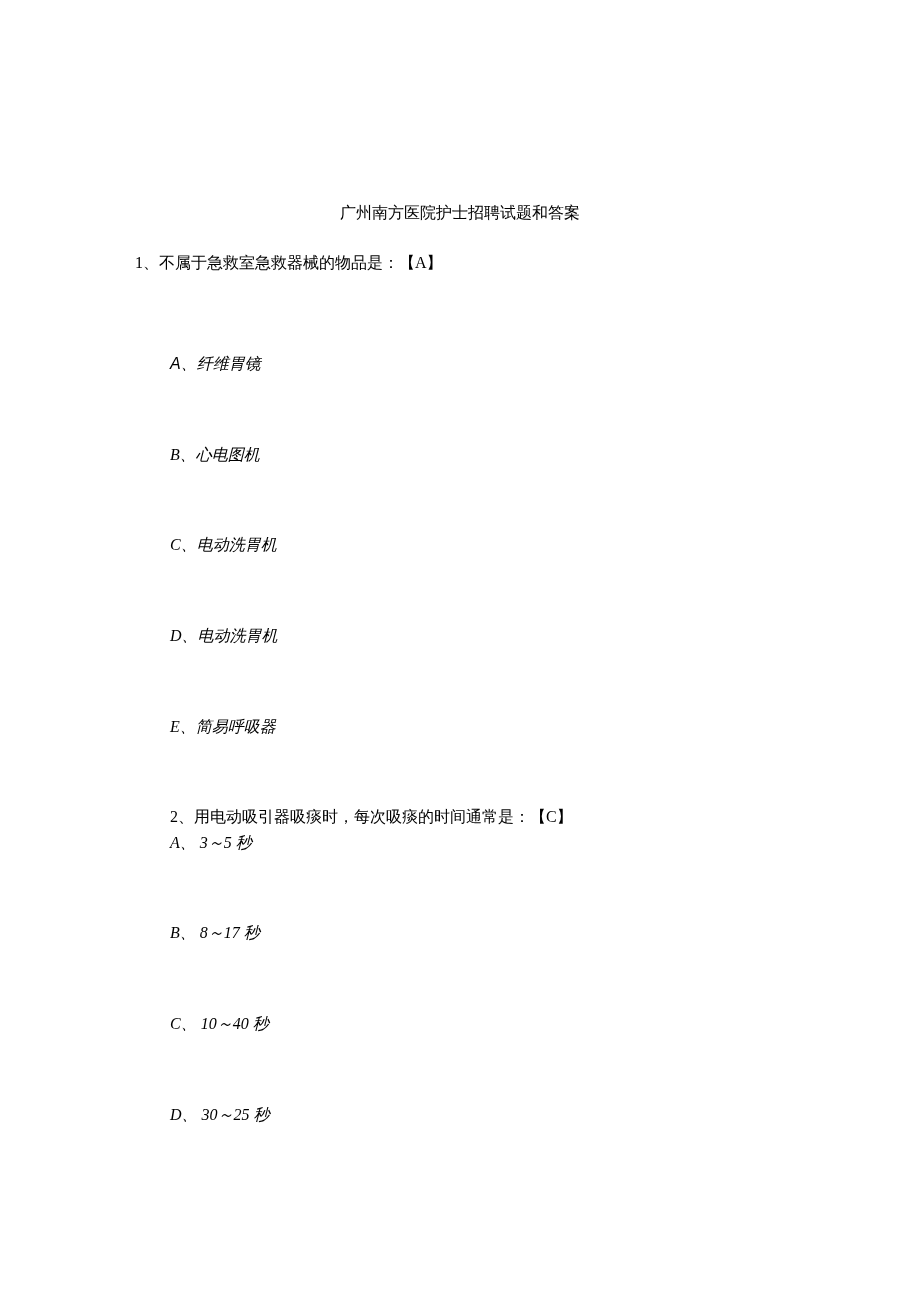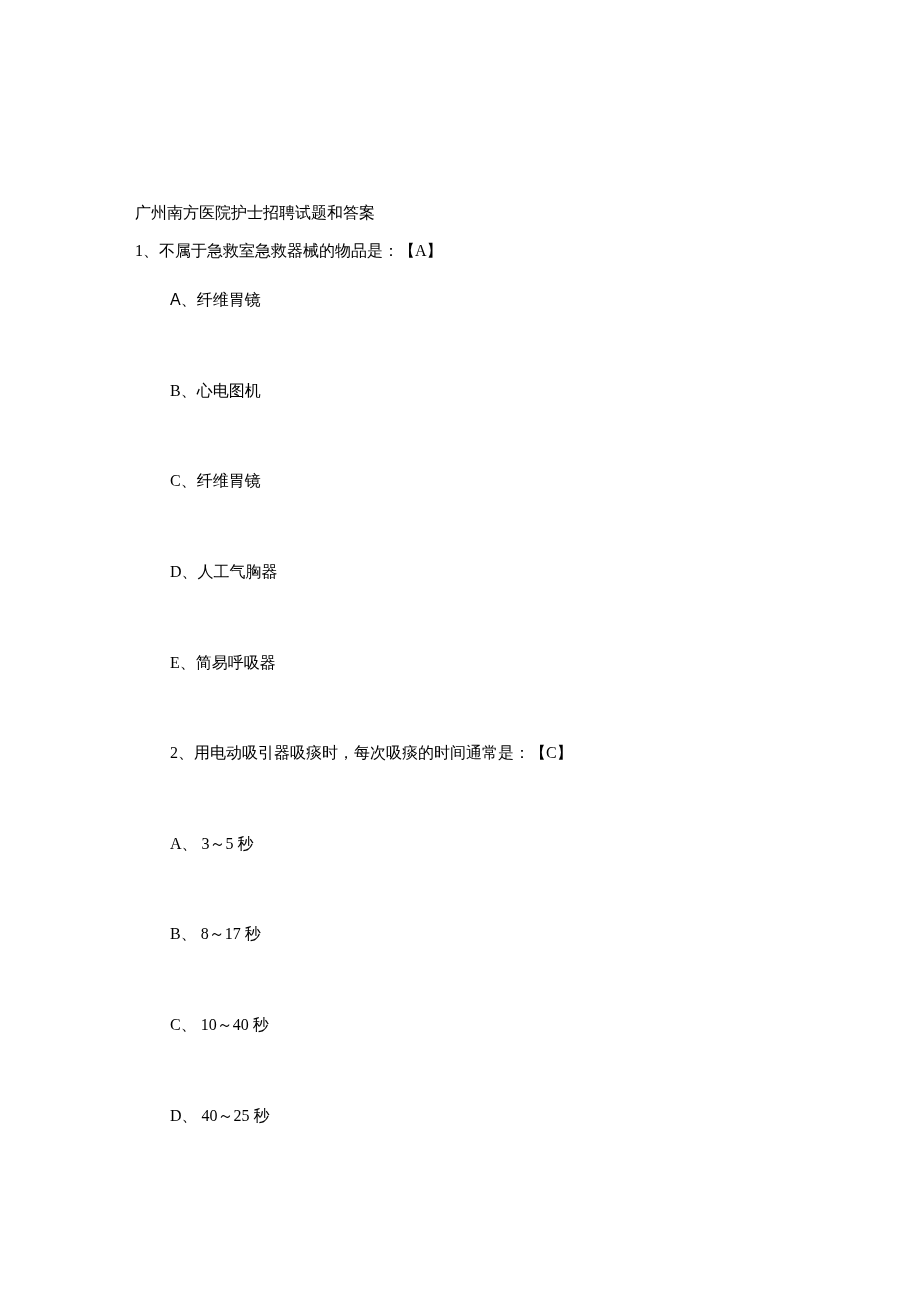--- a/index.html
+++ b/index.html
@@ -11,57 +11,58 @@
       background: #ffffff;
       width: 920px;
       height: 1301px;
       font-family: "SimSun", "宋体", serif;
       font-size: 16px;
       color: #000000;
       padding: 200px 135px 100px 135px;
       line-height: 1.6;
     }
     .title-line {
-      margin-bottom: 12px;
+      margin-bottom: 24px;
+      text-align: center;
     }
     .question-line {
-      margin-bottom: 24px;
+      margin-bottom: 76px;
     }
     .option-line {
       padding-left: 35px;
       margin-bottom: 65px;
+      font-style: italic;
     }
     .question-line-indented {
       padding-left: 35px;
-      margin-bottom: 65px;
     }
     .sans-letter {
       font-family: Arial, sans-serif;
     }
   </style>
 </head>
 <body>
 
 <div class="title-line">广州南方医院护士招聘试题和答案</div>
 
 <div class="question-line">1、不属于急救室急救器械的物品是：【A】</div>
 
 <div class="option-line">
   <span class="sans-letter">A</span><span>、纤维胃镜</span>
 </div>
 
 <div class="option-line">B、心电图机</div>
 
-<div class="option-line">C、纤维胃镜</div>
+<div class="option-line">C、电动洗胃机</div>
 
-<div class="option-line">D、人工气胸器</div>
+<div class="option-line">D、电动洗胃机</div>
 
 <div class="option-line">E、简易呼吸器</div>
 
 <div class="question-line-indented">2、用电动吸引器吸痰时，每次吸痰的时间通常是：【C】</div>
 
 <div class="option-line">A、 3～5 秒</div>
 
 <div class="option-line">B、 8～17 秒</div>
 
 <div class="option-line">C、 10～40 秒</div>
 
-<div class="option-line">D、 40～25 秒</div>
+<div class="option-line">D、 30～25 秒</div>
 
 </body></html>

